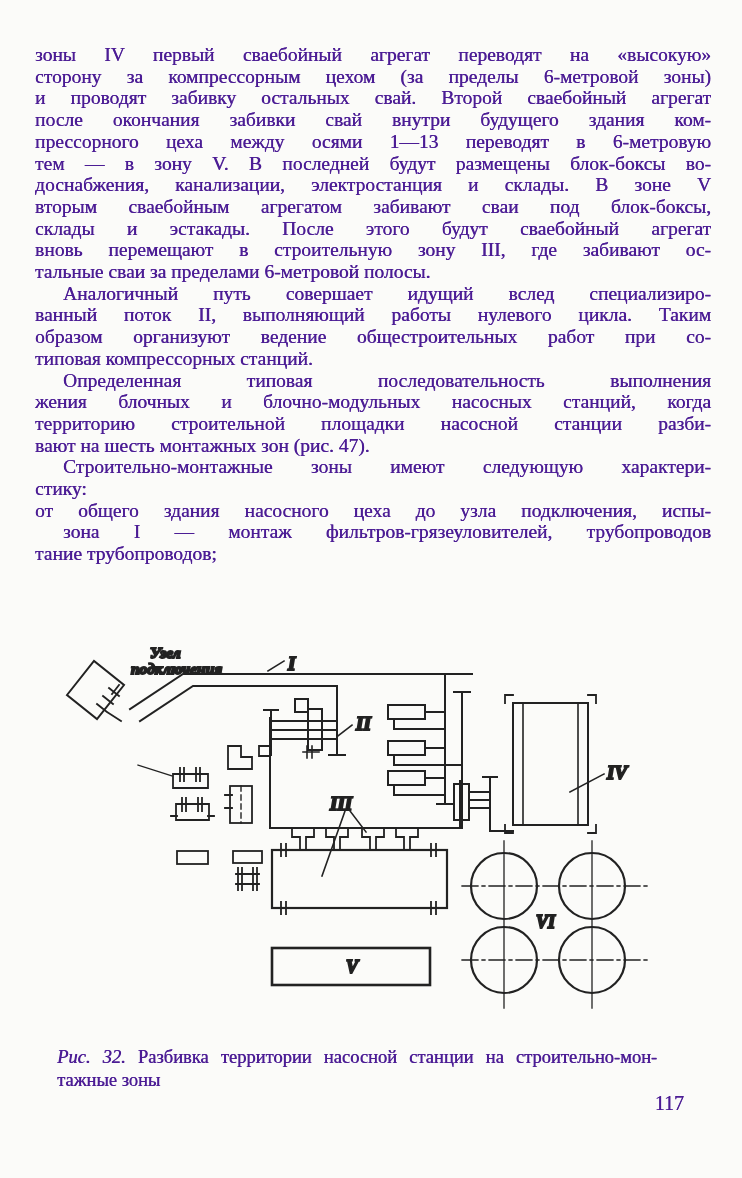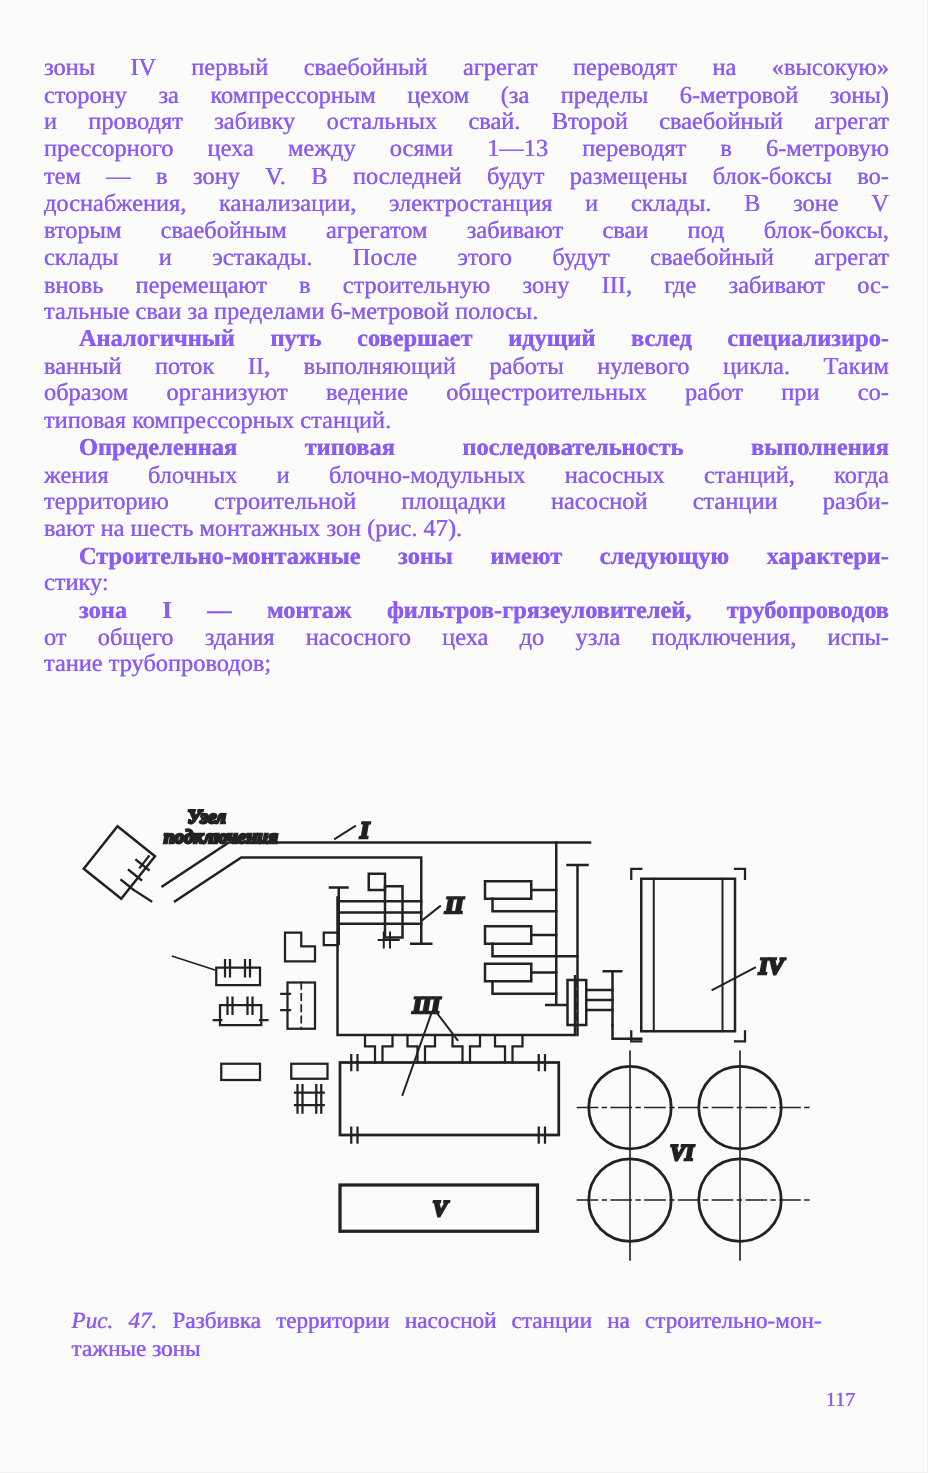--- a/index.html
+++ b/index.html
@@ -1,77 +1,78 @@
 <!DOCTYPE html>
 <html><head>
 <meta charset="utf-8">
 <style>
   html,body{margin:0;padding:0;background:#e8e8e6;}
   .page{
     position:relative;width:742px;height:1178px;margin:0 auto;
     background:#fbfbf9;overflow:hidden;
     font-family:"Liberation Serif","DejaVu Serif",serif;
-    color:#8b5cf6;
+    color:#4c1d95;
   }
   .text-block{
     position:absolute;left:35px;top:44px;width:676px;
     font-size:19.5px;line-height:21.7px;
     text-shadow:0.35px 0 0 currentColor;
   }
   .line{text-align:justify;text-align-last:justify;white-space:normal;}
   .line.last{text-align-last:left;}
-  .line.ind{text-indent:28px;font-weight:bold;}
+  .line.ind{text-indent:28px;}
   .figure{position:absolute;left:0;top:628px;width:742px;height:412px;}
   .caption{
     position:absolute;left:57px;top:1046px;width:600px;
     font-size:18.5px;line-height:23px;
     text-shadow:0.45px 0 0 currentColor;
   }
   .caption .cap-line1{text-align:justify;text-align-last:justify;}
   .caption .cap-prefix{font-style:italic;}
   .page-number{
     position:absolute;right:58px;top:1092px;
-    font-size:16px;text-shadow:0.3px 0 0 currentColor;margin-top:20px;
+    font-size:20px;text-shadow:0.3px 0 0 currentColor;
   }
   svg text{
     font-family:"Liberation Serif","DejaVu Serif",serif;
     font-style:italic;fill:#1b1b1b;
   }
   .zlbl{font-size:19px;font-weight:bold;}
   .nlbl{font-size:15.5px;font-weight:bold;}
   .vlbl{font-size:18px;font-weight:bold;}
 </style>
 </head>
 <body>
 
 <div class="page">
 
   <div class="text-block">
       <div class="line">зоны IV первый сваебойный агрегат переводят на «высокую»</div>
       <div class="line">сторону за компрессорным цехом (за пределы 6-метровой зоны)</div>
       <div class="line">и проводят забивку остальных свай. Второй сваебойный агрегат</div>
+      <div class="line">после окончания забивки свай внутри будущего здания ком-</div>
       <div class="line">прессорного цеха между осями 1—13 переводят в 6-метровую</div>
       <div class="line">тем — в зону V. В последней будут размещены блок-боксы во-</div>
       <div class="line">доснабжения, канализации, электростанция и склады. В зоне V</div>
       <div class="line">вторым сваебойным агрегатом забивают сваи под блок-боксы,</div>
       <div class="line">склады и эстакады. После этого будут сваебойный агрегат</div>
       <div class="line">вновь перемещают в строительную зону III, где забивают ос-</div>
       <div class="line last">тальные сваи за пределами 6-метровой полосы.</div>
       <div class="line ind">Аналогичный путь совершает идущий вслед специализиро-</div>
       <div class="line">ванный поток II, выполняющий работы нулевого цикла. Таким</div>
       <div class="line">образом организуют ведение общестроительных работ при со-</div>
       <div class="line last">типовая компрессорных станций.</div>
       <div class="line ind">Определенная типовая последовательность выполнения</div>
       <div class="line">жения блочных и блочно-модульных насосных станций, когда</div>
       <div class="line">территорию строительной площадки насосной станции разби-</div>
       <div class="line last">вают на шесть монтажных зон (рис. 47).</div>
       <div class="line ind">Строительно-монтажные зоны имеют следующую характери-</div>
       <div class="line last">стику:</div>
+      <div class="line">от общего здания насосного цеха до узла подключения, испы-</div>
       <div class="line ind">зона I — монтаж фильтров-грязеуловителей, трубопроводов</div>
-      <div class="line">от общего здания насосного цеха до узла подключения, испы-</div>
       <div class="line last">тание трубопроводов;</div>
     </div>
 
   <svg class="figure" viewBox="0 0 742 412" width="742" height="412" fill="none" stroke="#222" stroke-width="2" stroke-linecap="square">
 
     <g>
       <polygon points="67,67 94,33 124,57 97,91"></polygon>
       <path stroke-width="1.8" d="M109,60 l10,8 M103,68 l10,8 M97,76 l10,8 M107,84 l14,9 M119,57 l-7,9"></path>
     </g>
 
@@ -169,18 +170,18 @@
     <text class="nlbl" x="131" y="46">подключения</text>
     <text class="zlbl" x="288" y="42">I</text>
     <text class="zlbl" x="356" y="102">II</text>
     <text class="zlbl" x="330" y="182">III</text>
     <text class="zlbl" x="607" y="151">IV</text>
     <text class="vlbl" x="346" y="345">V</text>
     <text class="vlbl" x="536" y="300">VI</text>
   </svg>
 
   <div class="caption">
-    <div class="cap-line1"><span class="cap-prefix">Рис. 47.</span> <span>Разбивка территории насосной станции на строительно-мон-</span></div>
+    <div class="cap-line1"><span class="cap-prefix">Рис. 32.</span> <span>Разбивка территории насосной станции на строительно-мон-</span></div>
     <div class="cap-line2">тажные зоны</div>
   </div>
 
   <div class="page-number">117</div>
 </div>
 
 </body></html>

